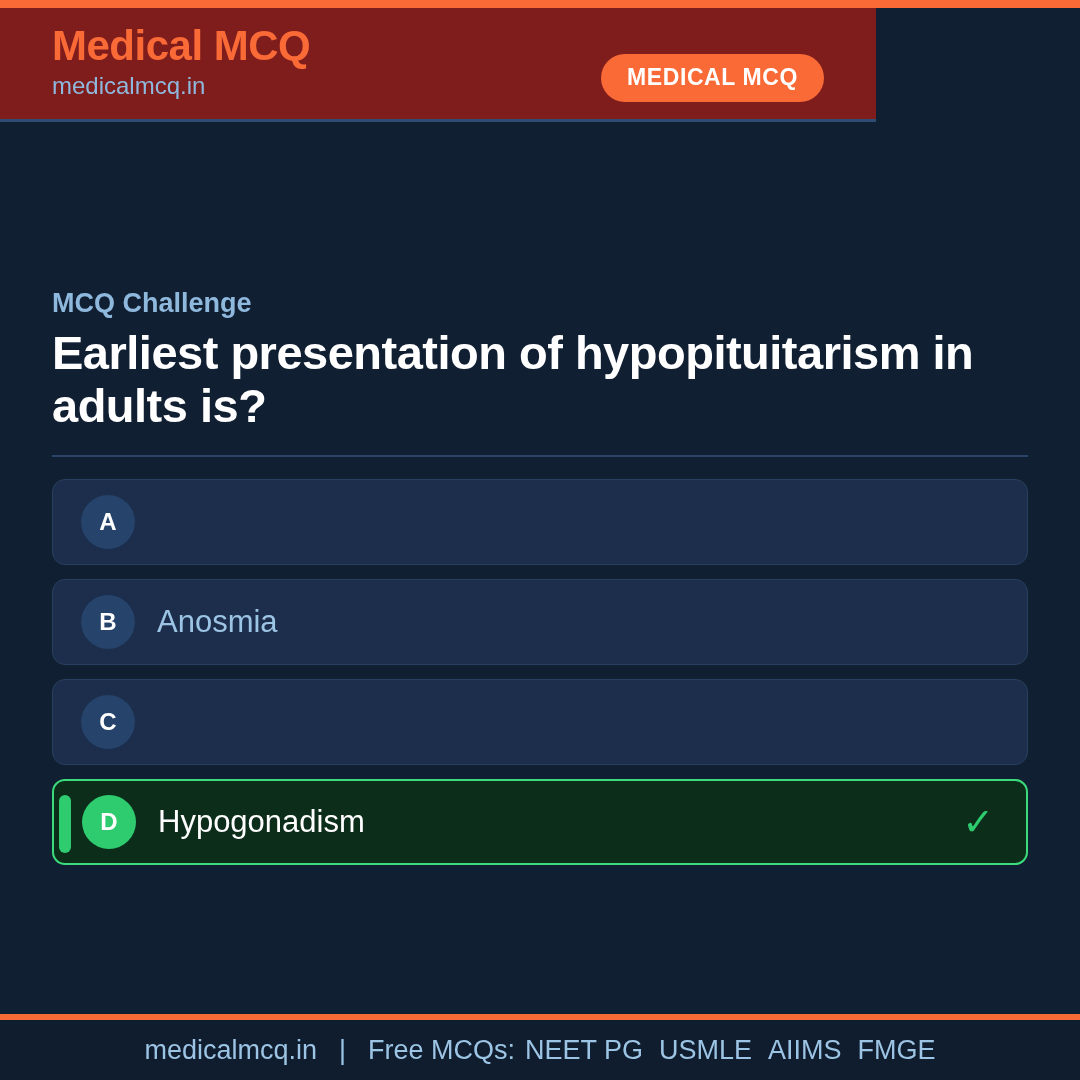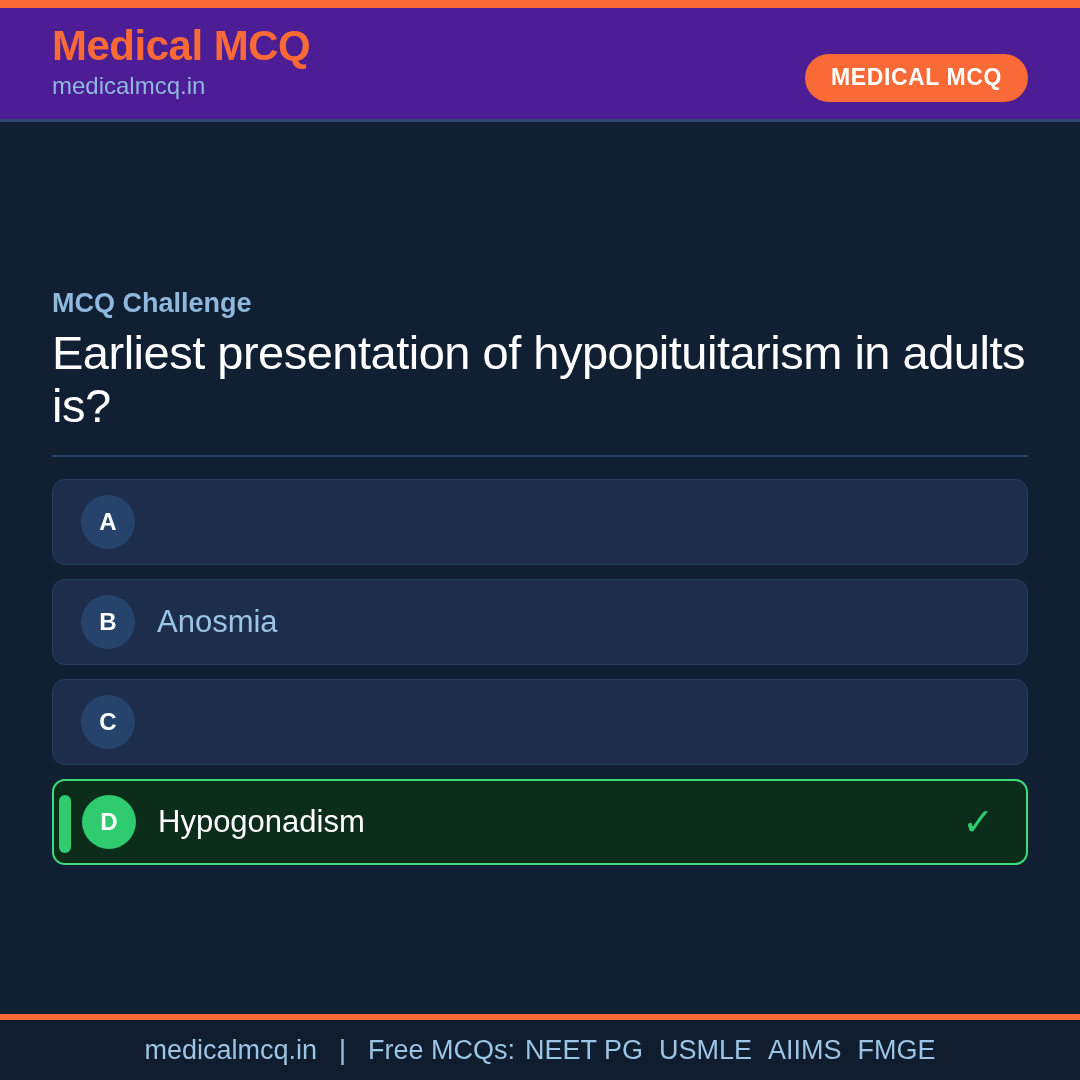--- a/index.html
+++ b/index.html
@@ -12,22 +12,22 @@
   }
 
   
   .top-accent{
     position:absolute; top:0; left:0; width:1080px; height:8px;
     background:#f96a36;
   }
 
   
   .header{
-    position:absolute; top:8px; left:0; width:1080px; height:114px;
-    background:#4c1d95;
+    position:absolute; top:8px; left:0; width:876px; height:114px;
+    background:#7f1d1d;
     border-bottom:3px solid #2d4b73;
   }
   .brand{ position:absolute; left:52px; top:14px; }
   .brand-title{
     font-size:42px; font-weight:bold; color:#f96a36; letter-spacing:-0.5px;
     line-height:1.15;
   }
   .brand-sub{
     font-size:24px; color:#8fb8dd; line-height:1.2; margin-top:2px;
   }
@@ -40,21 +40,21 @@
   }
 
   
   .content{
     position:absolute; left:52px; top:287px; width:976px;
   }
   .eyebrow{
     font-size:27px; color:#8fb8dd; line-height:1.2; margin-bottom:8px;font-weight:bold;
   }
   .question{
-    font-size:47px; font-weight:normal; color:#ffffff; line-height:1.12;
+    font-size:47px; font-weight:bold; color:#ffffff; line-height:1.12;
     letter-spacing:-0.5px;
   }
   .divider{
     margin-top:22px; height:2px; width:976px; background:#2a4467;
   }
 
   
   .options{ margin-top:22px; display:flex; flex-direction:column; gap:14px; }
   .option{
     position:relative; height:86px; border-radius:13px;

